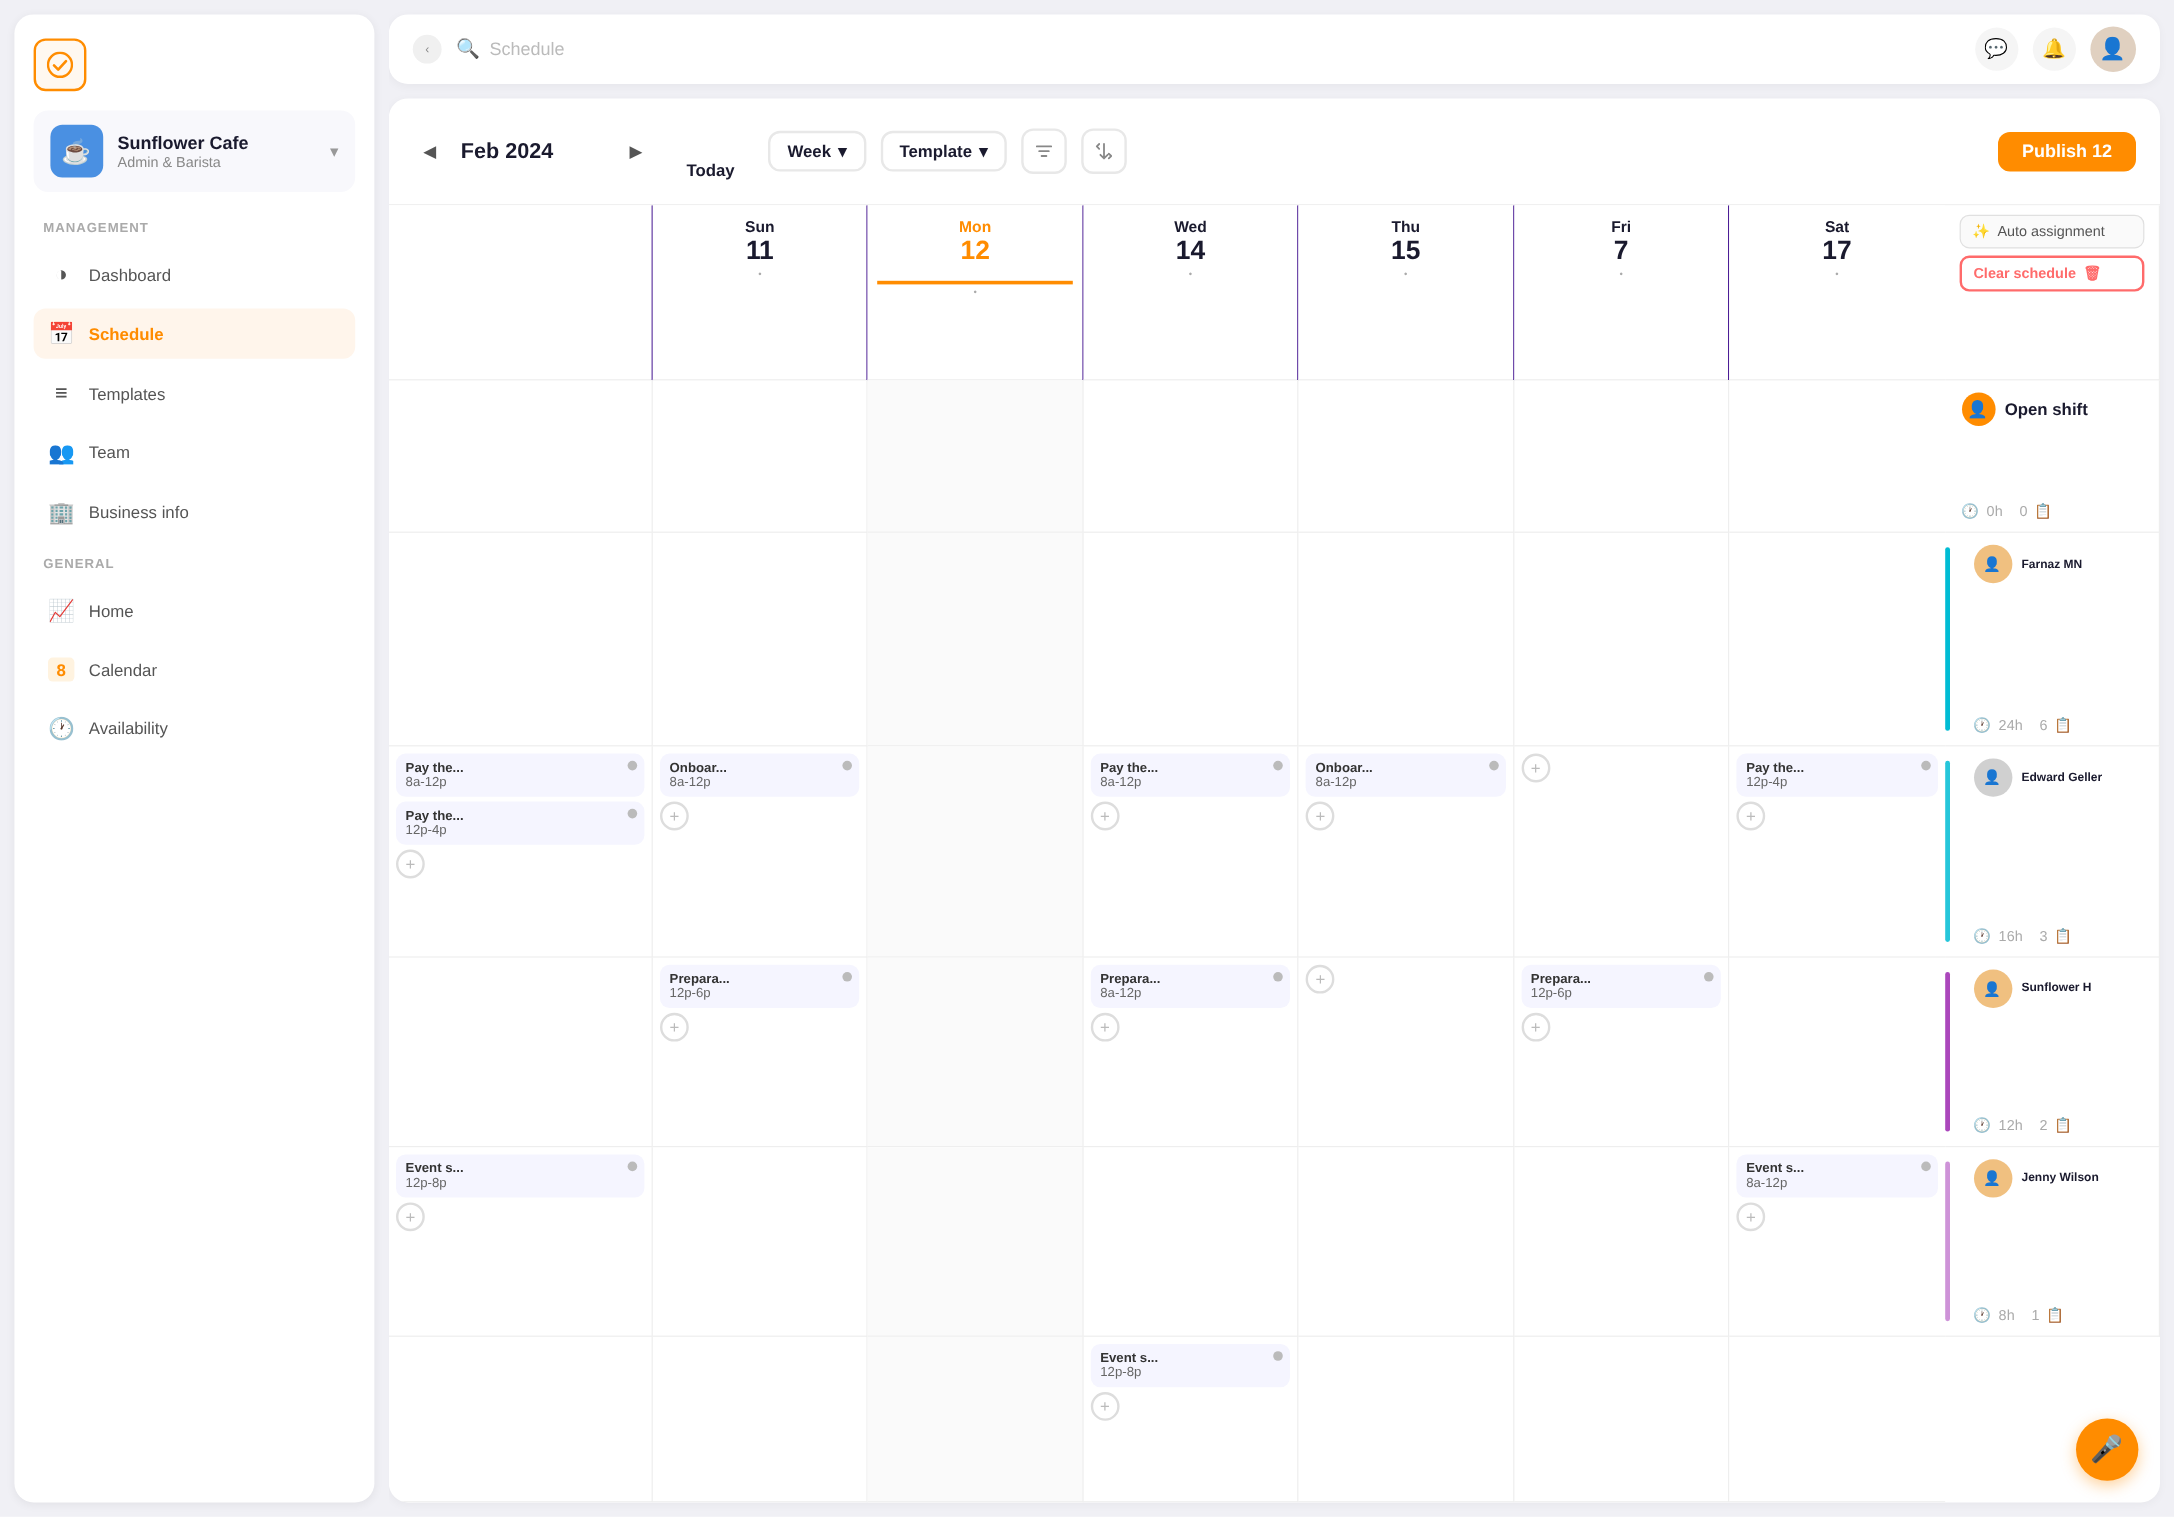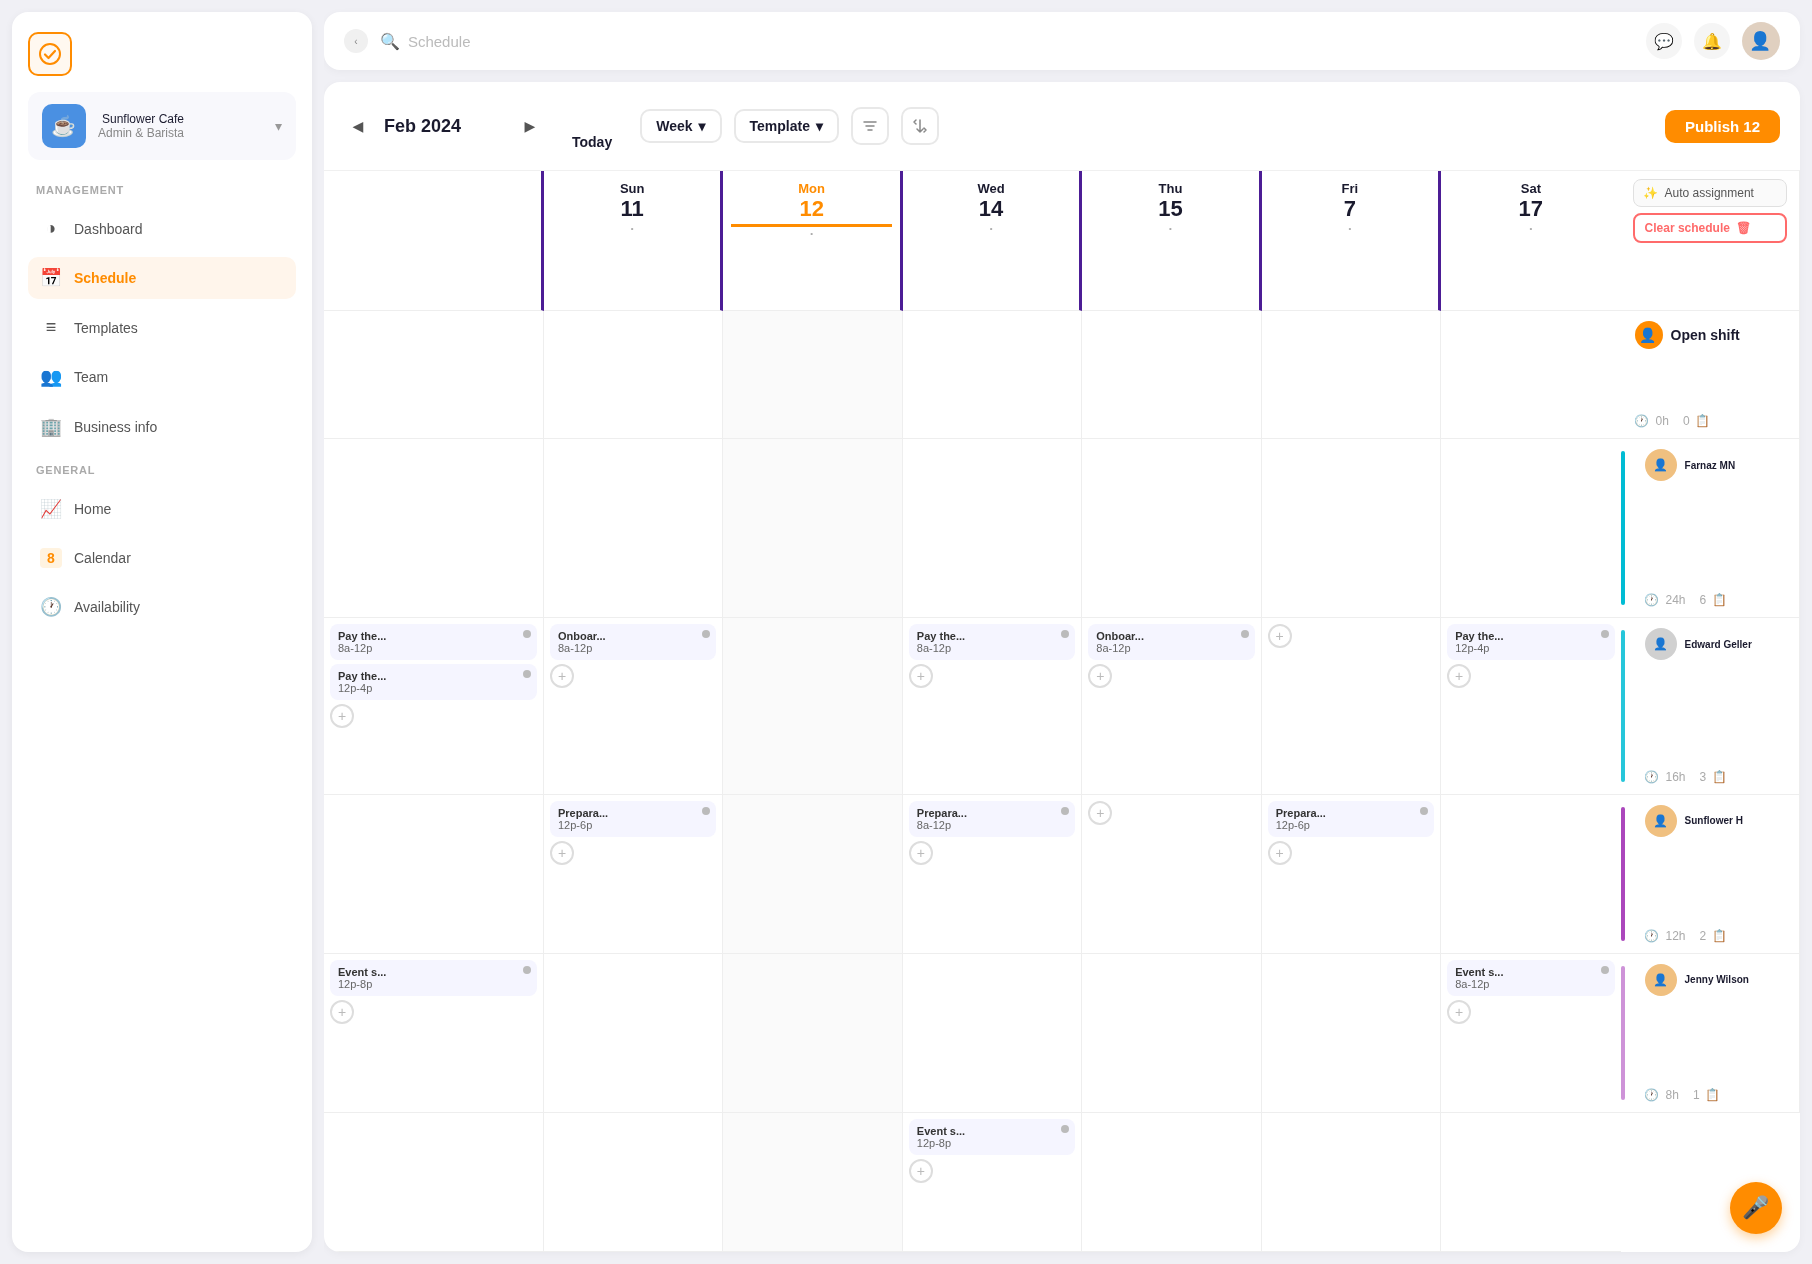--- a/index.html
+++ b/index.html
@@ -44,21 +44,21 @@
       gap: 12px;
       margin-bottom: 8px;
     }
     .workspace-avatar {
       width: 44px; height: 44px;
       background: #4a90e2;
       border-radius: 10px;
       display: flex; align-items: center; justify-content: center;
       font-size: 20px; color: white;
     }
-    .workspace-name { font-weight: 400; font-size: 12px; color: #1a1a2e; text-align: right; }
+    .workspace-name { font-weight: 700; font-size: 15px; color: #1a1a2e; text-align: right; }
     .workspace-role { font-size: 12px; color: #888; }
     .workspace-chevron { margin-left: auto; color: #999; font-size: 14px; }
 
     .section-label {
       font-size: 11px;
       font-weight: 700;
       color: #aaa;
       letter-spacing: 0.8px;
       padding: 8px 8px 4px;
       text-transform: uppercase;
@@ -215,42 +215,42 @@
       display: grid;
       grid-template-columns: 220px repeat(7, 1fr);
       min-height: 100%;
     }
 
     
     .cal-header-cell {
       padding: 10px 8px;
       text-align: center;
       border-bottom: 1px solid #eee;
-      border-right: 3px solid #4c1d95;
+      border-right: 1px solid #4c1d95;
       background: #fff;
     }
     .cal-header-cell.first-col {
       background: #fff;
       padding: 10px 12px;
     }
     .day-name {
       font-size: 13px;
       font-weight: 700;
       color: #1a1a2e;
     }
     .day-name.today { color: #FF8C00; }
     .day-num {
       font-size: 22px;
       font-weight: 700;
       color: #1a1a2e;
     }
     .day-num.today {
       color: #FF8C00;
       border-bottom: 3px solid #FF8C00;
-      padding-bottom: 2px;
+      padding-bottom: 12px;
     }
     .day-dot { color: #aaa; font-size: 8px; margin-top: 2px; }
     .off-day-label { font-size: 11px; color: #aaa; }
 
     
     .auto-assign-cell {
       padding: 8px 12px;
       border-bottom: 1px solid #eee;
       border-right: 1px solid #eee;
       display: flex;

